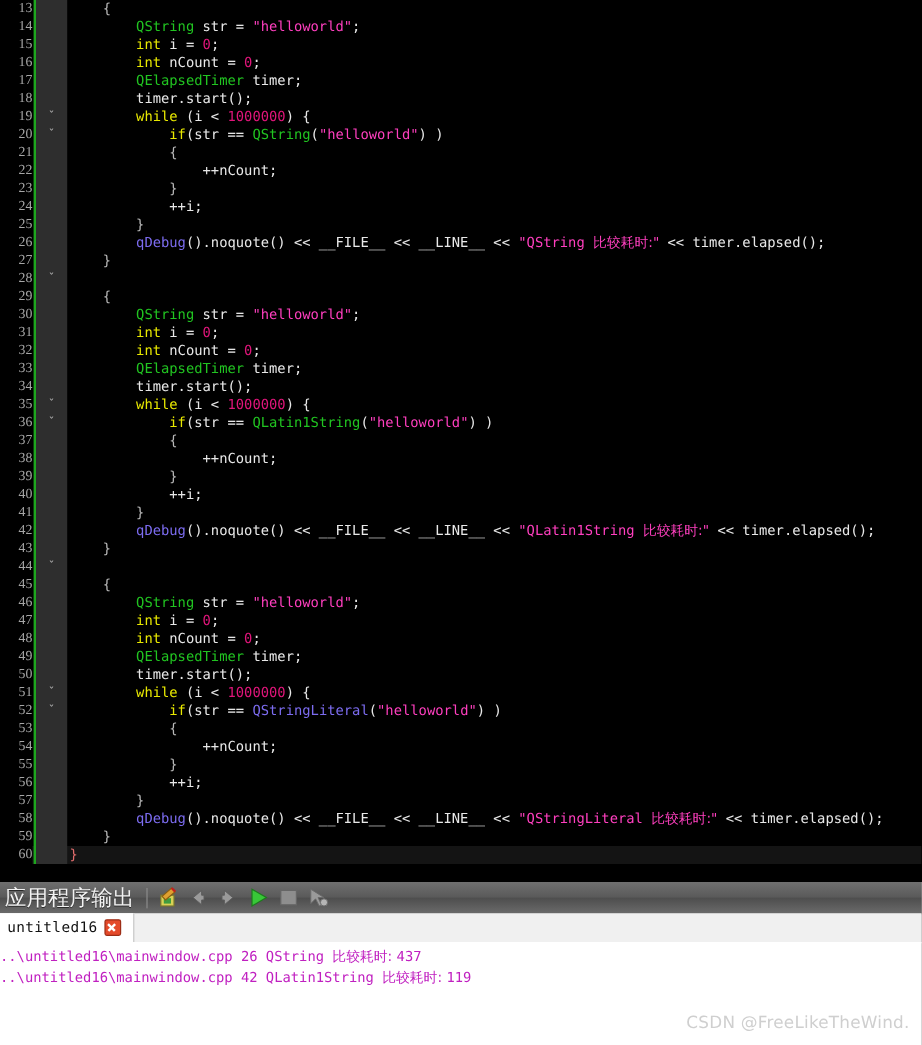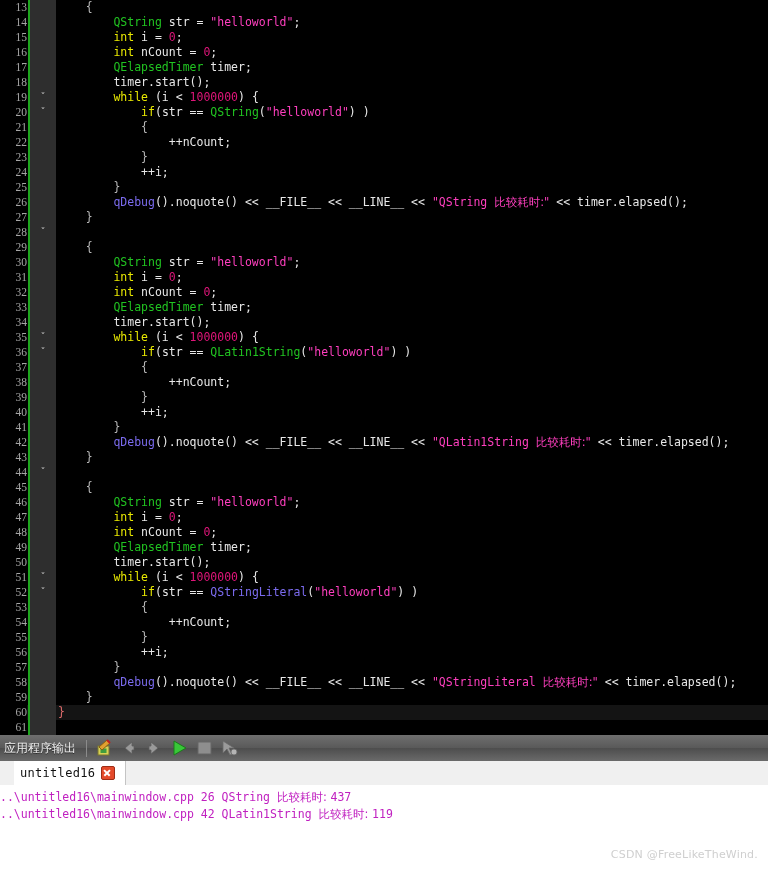--- a/index.html
+++ b/index.html
@@ -29,43 +29,43 @@
   .t-brace{color:#b8b8b8;}
   .t-cur{color:#e06c6c;}
   .t-cjk{font-family:"DejaVu Sans",sans-serif;}
 
   
   #outpane{position:absolute;left:0;top:735px;width:768px;height:136px;background:#ffffff;}
 
   #outbar{position:absolute;left:0;top:0;width:768px;height:26px;
      background:linear-gradient(to bottom,#6f6f6f 0%,#5a5a5a 48%,#4e4e4e 52%,#6a6a6a 100%);
      border-bottom:1px solid #3c3c3c;display:flex;align-items:center;}
-  #outbar .title{color:#f2f2f2;font-size:12px;padding-left:4px;font-family:Liberation Sans, sans-serif;
+  #outbar .title{color:#f2f2f2;font-size:18px;padding-left:4px;font-family:Liberation Sans, sans-serif;
      text-shadow:0 1px 0 #2a2a2a;}
   .tb-sep{width:1px;height:17px;background:#8b8b8b;margin:0 6px 0 10px;}
   .tb-btn{width:22px;height:20px;margin-right:3px;position:relative;display:inline-block;}
 
   #tabrow{position:absolute;left:0;top:26px;width:768px;height:24px;background:#f0f0f0;
      border-bottom:1px solid #c4c4c4;}
-  #tabrow .tab{position:absolute;left:14px;top:0;height:24px;background:#ffffff;border-right:1px solid #c4c4c4;
+  #tabrow .tab{position:absolute;left:0;top:0;height:24px;background:#ffffff;border-right:1px solid #c4c4c4;
      display:flex;align-items:center;padding:0 5px 0 6px;box-sizing:border-box;}
   #tabrow .tab .tname{font-size:12px;color:#111;font-family:"DejaVu Sans Mono",monospace;letter-spacing:.3px;}
   .closebox{width:12px;height:12px;margin-left:6px;background:#e44a2a;border:1px solid #9d2d16;
      border-radius:2px;position:relative;}
   .closebox:before,.closebox:after{content:"";position:absolute;left:1px;top:4.5px;width:8px;height:1.6px;background:#fff;}
   .closebox:before{transform:rotate(45deg);}
   .closebox:after{transform:rotate(-45deg);}
 
   #outtext{position:absolute;left:0;top:50px;width:768px;height:86px;background:#ffffff;overflow:hidden;}
   .oline{height:17px;line-height:17px;white-space:pre;font-size:11.5px;color:#c020c0;
      font-family:"DejaVu Sans Mono",monospace;padding-left:0px;}
   .oline .cjk{font-family:"DejaVu Sans",sans-serif;text-align:right;}
   .oline:first-child{margin-top:4px;}
 
-  #wm{position:absolute;right:10px;bottom:10px;color:#cfcfcf;font-size:11px;
+  #wm{position:absolute;right:10px;bottom:10px;color:#cfcfcf;font-size:14px;
      font-family:"DejaVu Sans",sans-serif;letter-spacing:.2px;}
 </style>
 </head>
 <body>
 
 <div id="editor">
   <div id="code-lines">
       <div class="code-line"><span class="ln">13</span><span class="modbar"></span><span class="foldcol"></span><span class="code-text">    <span class="t-brace">{</span></span></div>
       <div class="code-line"><span class="ln">14</span><span class="modbar"></span><span class="foldcol"></span><span class="code-text">        <span class="t-type">QString</span><span class="t-pln"> str = </span><span class="t-str">"helloworld"</span><span class="t-pln">;</span></span></div>
       <div class="code-line"><span class="ln">15</span><span class="modbar"></span><span class="foldcol"></span><span class="code-text">        <span class="t-kw">int</span><span class="t-pln"> i = </span><span class="t-num">0</span><span class="t-pln">;</span></span></div>
@@ -107,21 +107,20 @@
       <div class="code-line"><span class="ln">51</span><span class="modbar"></span><span class="foldcol"></span><span class="fold-mark">ˇ</span><span class="code-text">        <span class="t-kw">while</span><span class="t-pln"> (i &lt; </span><span class="t-num">1000000</span><span class="t-pln">) {</span></span></div>
       <div class="code-line"><span class="ln">52</span><span class="modbar"></span><span class="foldcol"></span><span class="fold-mark">ˇ</span><span class="code-text">            <span class="t-kw">if</span><span class="t-pln">(str == </span><span class="t-macro">QStringLiteral</span><span class="t-pln">(</span><span class="t-str">"helloworld"</span><span class="t-pln">) )</span></span></div>
       <div class="code-line"><span class="ln">53</span><span class="modbar"></span><span class="foldcol"></span><span class="code-text">            <span class="t-brace">{</span></span></div>
       <div class="code-line"><span class="ln">54</span><span class="modbar"></span><span class="foldcol"></span><span class="code-text">                <span class="t-pln">++nCount;</span></span></div>
       <div class="code-line"><span class="ln">55</span><span class="modbar"></span><span class="foldcol"></span><span class="code-text">            <span class="t-brace">}</span></span></div>
       <div class="code-line"><span class="ln">56</span><span class="modbar"></span><span class="foldcol"></span><span class="code-text">            <span class="t-pln">++i;</span></span></div>
       <div class="code-line"><span class="ln">57</span><span class="modbar"></span><span class="foldcol"></span><span class="code-text">        <span class="t-brace">}</span></span></div>
       <div class="code-line"><span class="ln">58</span><span class="modbar"></span><span class="foldcol"></span><span class="code-text">        <span class="t-macro">qDebug</span><span class="t-pln">().noquote() &lt;&lt; __FILE__ &lt;&lt; __LINE__ &lt;&lt; </span><span class="t-str">"QStringLiteral </span><span class="t-str t-cjk">比较耗时:"</span><span class="t-pln"> &lt;&lt; timer.elapsed();</span></span></div>
       <div class="code-line"><span class="ln">59</span><span class="modbar"></span><span class="foldcol"></span><span class="code-text">    <span class="t-brace">}</span></span></div>
       <div class="code-line cur"><span class="ln">60</span><span class="modbar"></span><span class="foldcol"></span><span class="code-text"><span class="t-cur">}</span></span></div>
-      <div class="code-line"><span class="ln">61</span><span class="modbar"></span><span class="foldcol"></span><span class="code-text"></span></div>
     </div>
 </div>
 
 <div id="outpane">
 
   <div id="outbar">
     <span class="title">应用程序输出</span>
     <span class="tb-sep"></span>
 
     <span class="tb-btn">

